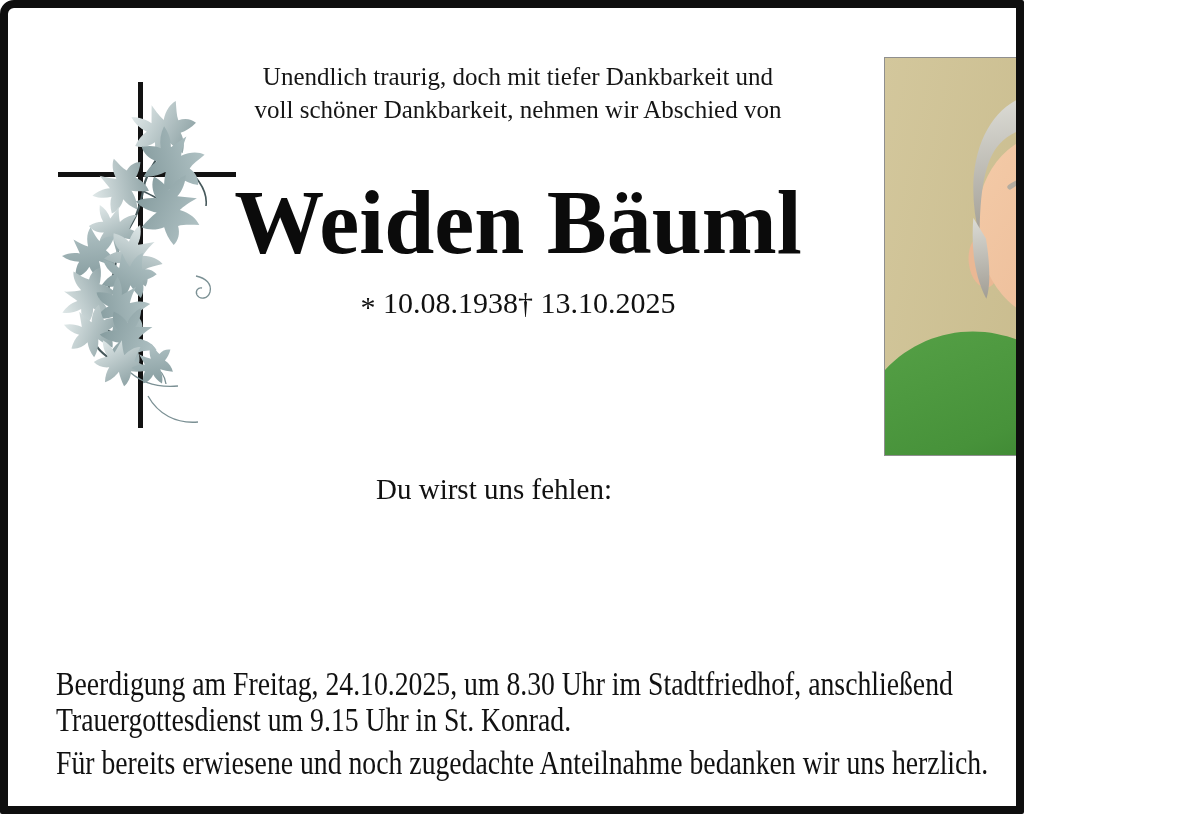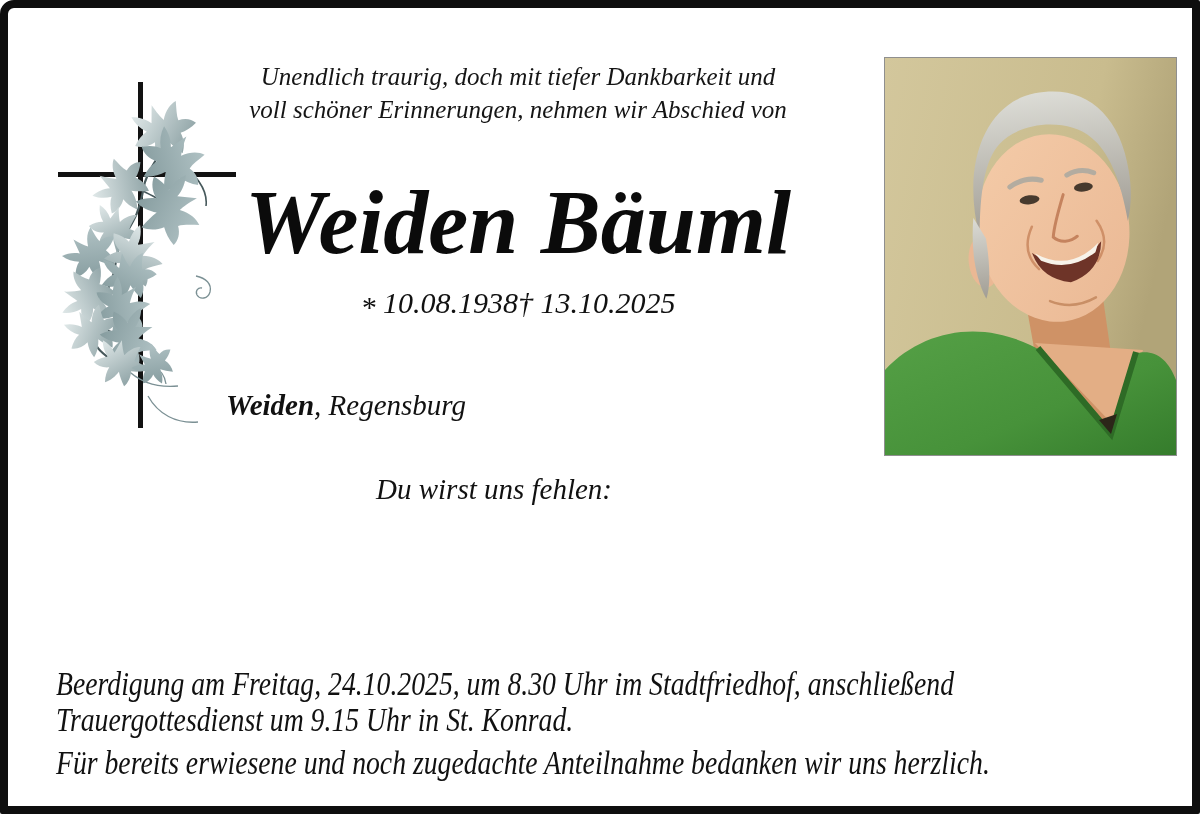--- a/index.html
+++ b/index.html
@@ -1,26 +1,25 @@
 <!DOCTYPE html>
 <html style="--border: #0e0e0e; --leaf-light: #e9f0f0; --leaf-mid: #b7c8ca; --leaf-dark: #7e9598; --vine: #47595c; --photo-bg: #c9bc8e; --photo-bg-dark: #b1a478; --sweater-green: #47923a; --sweater-dark: #357c2c; --skin: #eab894; --skin-shadow: #cf9266; --hair-light: #dcdcd6; --hair-dark: #a19d94;"><head>
 <meta charset="utf-8">
 <style>
   html,body{margin:0;padding:0;background:#ffffff;}
   .card{
     position:relative;
-    width:1200px;height:814px;
+    width:1024px;height:814px;
     box-sizing:border-box;
     background:#ffffff;
     border:8px solid var(--border,#0e0e0e);
     border-radius:14px 2px 2px 2px;
     overflow:hidden;
     font-family:"Liberation Serif","DejaVu Serif",serif;
     color:#111;
-    font-style:italic;
   }
   .abs{position:absolute;}
   .intro{
     left:130px;top:52px;width:760px;
     text-align:center;font-size:25px;line-height:33px;color:#151515;
   }
   .deceased-name{
     left:130px;top:170px;width:760px;margin:0;
     text-align:center;font-weight:bold;font-size:90px;line-height:1;
     letter-spacing:0px;color:#0b0b0b;
@@ -90,30 +89,29 @@
       <use href="#leaf" transform="translate(72,240) rotate(40) scale(0.95)" fill="url(#lg2)"></use>
       <use href="#leaf" transform="translate(43,266) rotate(-30) scale(0.9)" fill="url(#lg1)"></use>
       <use href="#leaf" transform="translate(80,270) rotate(70) scale(1.0)" fill="url(#lg2)"></use>
       <use href="#leaf" transform="translate(70,296) rotate(10) scale(0.85)" fill="url(#lg1)"></use>
       <use href="#leaf" transform="translate(105,300) rotate(-50) scale(0.7)" fill="url(#lg2)"></use>
     </svg>
   </div>
 
   <div class="abs intro">
     <div>Unendlich traurig, doch mit tiefer Dankbarkeit und</div>
-    <div>voll schöner Erinnerungen, nehmen wir Abschied von</div>
+    <div>voll schöner Dankbarkeit, nehmen wir Abschied von</div>
   </div>
 
   <h1 class="abs deceased-name">Weiden Bäuml</h1>
 
   <div class="abs dates">
     <span class="birth"><span class="sym-birth">*</span> <span>10.08.1938</span></span><span class="death"><span>†</span> <span>13.10.2025</span></span>
   </div>
 
-  <div class="abs residence"><b>Weiden</b><span>, Regensburg</span></div>
 
   <div class="abs farewell">
     <div>Du wirst uns fehlen:</div>
   </div>
 
   <div class="abs photo-frame">
     <svg width="291" height="397" viewBox="0 0 291 397">
       <defs>
         <linearGradient id="bgGrad" x1="0" y1="0" x2="1" y2="0.3">
           <stop offset="0" stop-color="#d3c79c"></stop>

